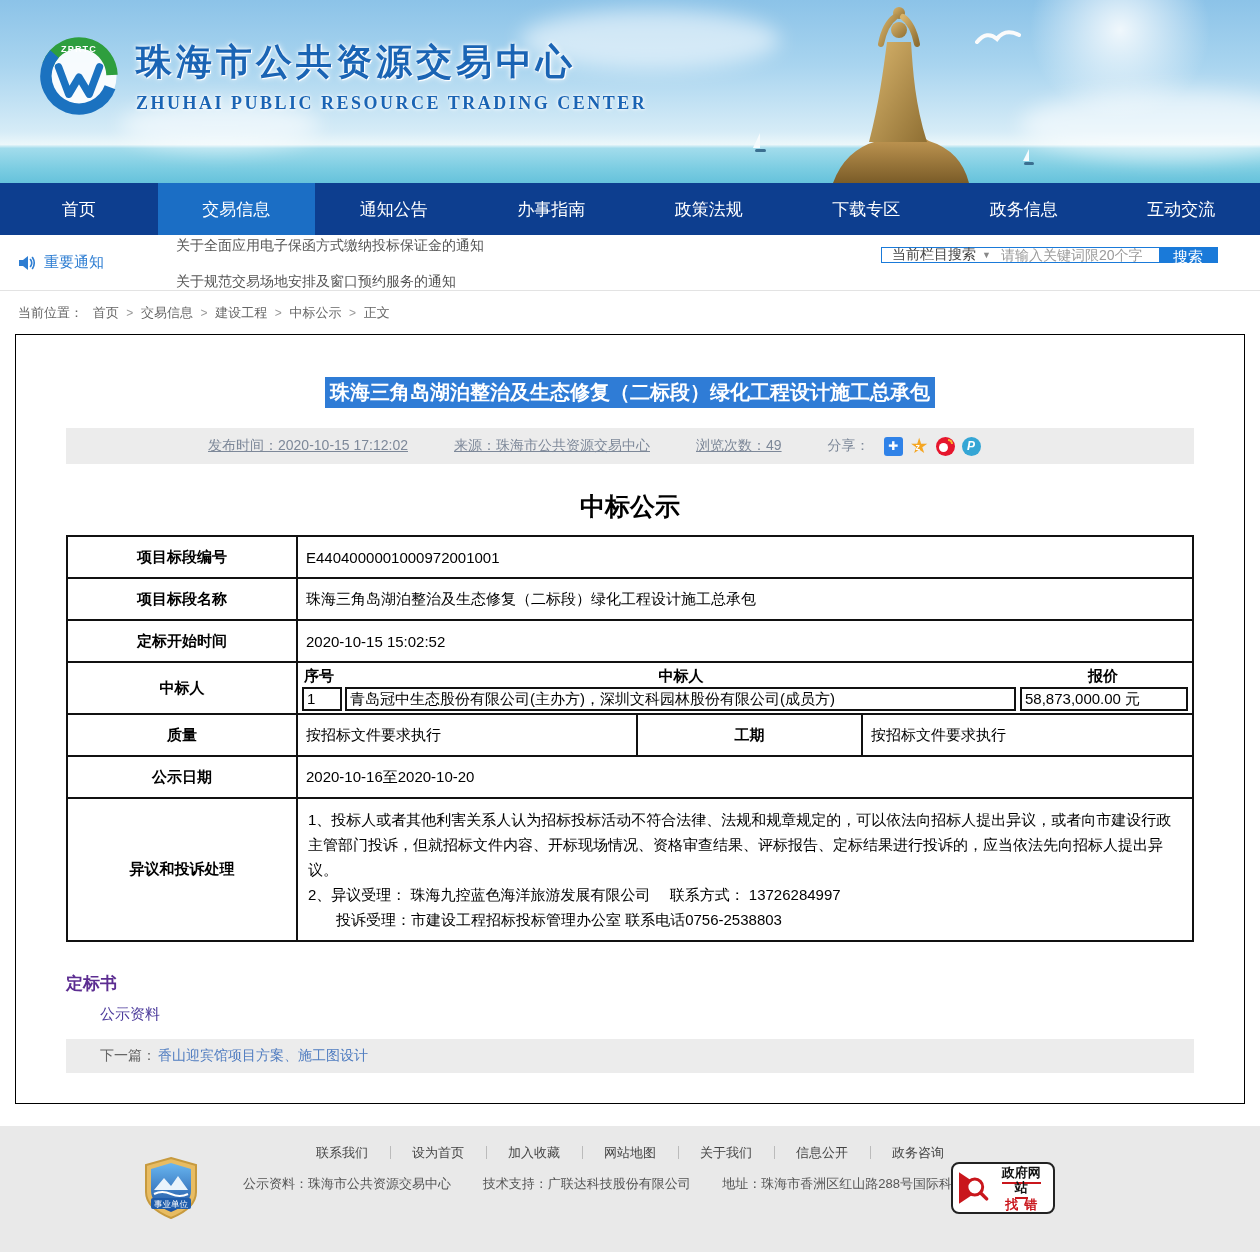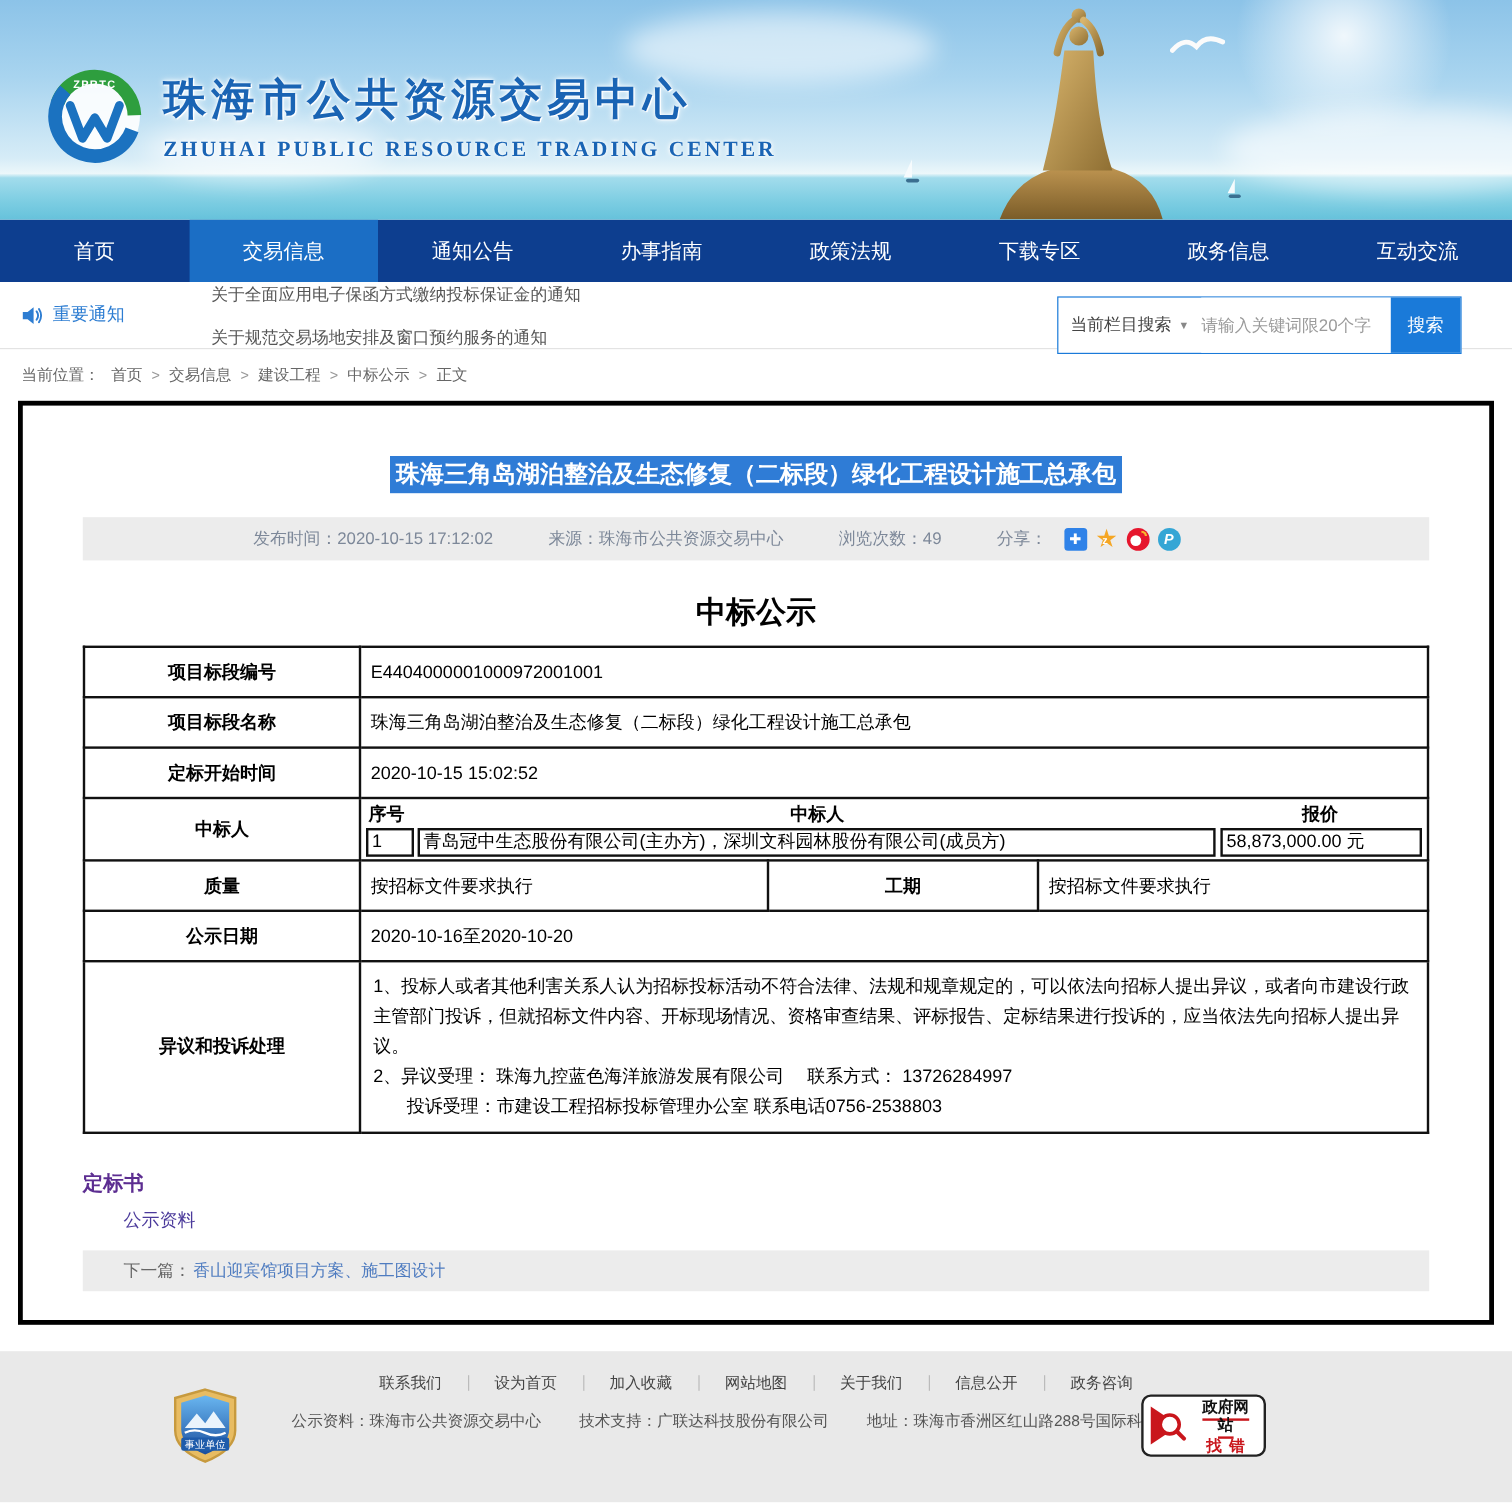--- a/index.html
+++ b/index.html
@@ -9,21 +9,21 @@
   
   .banner { position:relative; height:183px; overflow:hidden;
     background:
       radial-gradient(circle at 1120px 30px, rgba(255,255,255,.85), rgba(255,255,255,0) 90px),
       linear-gradient(180deg,#8cc3e8 0%, #a8d4ef 35%, #d6ecf7 72%, #ecf7fa 79%, #a2dcec 81%, #7ccde2 92%, #66c2db 100%);
   }
   .cloud { position:absolute; background:rgba(255,255,255,.55); border-radius:50%; filter:blur(10px); }
   .c1 { width:260px; height:60px; left:520px; top:10px; }
   .c2 { width:300px; height:70px; left:1020px; top:90px; }
   .c3 { width:200px; height:50px; left:120px; top:100px; }
-  .logo-wrap { position:absolute; left:38px; top:56px; display:flex; align-items:center; }
+  .logo-wrap { position:absolute; left:38px; top:35px; display:flex; align-items:center; }
   .logo-svg { width:82px; height:82px; }
   .title-block { margin-left:16px; }
   .site-title { font-size:36px; font-weight:bold; color:#1a64b4; letter-spacing:4px;
     text-shadow:0 0 3px #fff,0 0 6px #fff,1px 1px 0 #fff; }
   .site-sub { font-family:"Liberation Serif","DejaVu Serif",serif; font-size:18px; font-weight:bold;
     color:#1a64b4; letter-spacing:2.5px; margin-top:6px; text-shadow:0 0 3px #fff,0 0 5px #fff; }
   .statue { position:absolute; left:815px; bottom:0; }
   .gull { position:absolute; left:975px; top:28px; }
   .boat { position:absolute; }
   .b1 { left:752px; top:132px; } .b2 { left:1022px; top:148px; }
@@ -34,43 +34,43 @@
     color:#fff; font-size:17px; cursor:pointer; }
   .nav-item.active { background:var(--accent,#1b6ec5); }
 
   
   .notice-row { position:relative; height:56px; border-bottom:1px solid #e3e3e3; display:flex; align-items:center; }
   .notice-label { display:flex; align-items:center; margin-left:18px; color:#2d7dd2; font-size:15px; white-space:nowrap; }
   .notice-label svg { margin-right:8px; }
   .ticker { height:54px; overflow:hidden; margin-left:72px; width:560px; }
   .ticker-inner { margin-top:-9px; }
   .tick-item { display:block; line-height:36px; font-size:14px; color:#555; white-space:nowrap; }
-  .search-box { position:absolute; right:42px; top:12px; display:flex; align-items:stretch; height:48px;
+  .search-box { position:absolute; right:42px; top:12px; display:flex; align-items:stretch; height:16px;
     border:1px solid var(--searchblue,#1a7ad9); background:#fff; }
   .search-scope { display:flex; align-items:center; padding:0 10px; font-size:14px; color:#444; cursor:pointer; }
   .search-scope .tri { font-size:9px; color:#888; margin-left:6px; }
   .search-input { border:none; outline:none; width:158px; font-size:14px; color:#333; font-family:inherit; }
   .search-input::placeholder { color:#9a9a9a; }
   .search-btn { background:var(--searchblue,#1a7ad9); color:#fff; border:none; font-size:15px;
     padding:0 14px; cursor:pointer; font-family:inherit; }
 
   
   .crumbs { padding:13px 0 12px 18px; font-size:13px; color:#666; }
   .crumbs a { color:#666; margin:0 4px; }
   .crumb-sep { color:#999; font-size:12px; }
   .crumb-loc { margin-right:2px; }
 
   
-  .card { margin:0 15px; border:4px solid #000000; background:#fff; padding:42px 50px 16px; min-height:770px; }
+  .card { margin:0 15px; border:1px solid #000000; background:#fff; padding:42px 50px 16px; min-height:770px; }
   .art-title-line { text-align:center; }
   .art-title { display:inline-block; font-size:20px; font-weight:bold; color:#fff;
     background:var(--highlight,#2f7cd6); padding:2px 5px; }
   .meta-bar { margin-top:20px; height:36px; background:#ececec; display:flex; align-items:center;
     font-size:14px; color:#7d8899; padding-left:142px; }
-  .meta-item { margin-right:46px; white-space:nowrap; }
+  .meta-item { margin-right:46px; white-space:nowrap;text-decoration:underline; }
   .share-group { display:flex; align-items:center; }
   .share-label { margin-right:14px; }
   .share-ic { width:19px; height:19px; display:inline-flex; align-items:center; justify-content:center;
     margin-right:7px; font-size:12px; cursor:pointer; }
   .s-bd { background:#2f82e8; color:#fff; border-radius:3px; font-weight:bold; }
   .s-qz { color:#f5a623; font-size:21px; position:relative; }
   .s-qz i { position:absolute; left:6px; top:5px; font-size:9px; color:#fff; font-style:normal; font-weight:bold; }
   .s-wb { background:#e6162d; border-radius:50%; position:relative; }
   .s-wb i { position:absolute; left:3px; top:6px; width:9px; height:9px; background:#fff; border-radius:50%; }
   .s-wb b { position:absolute; right:2px; top:2px; width:5px; height:5px; border-top:2px solid #f8b62c; border-right:2px solid #f8b62c; border-radius:0 6px 0 0; }

